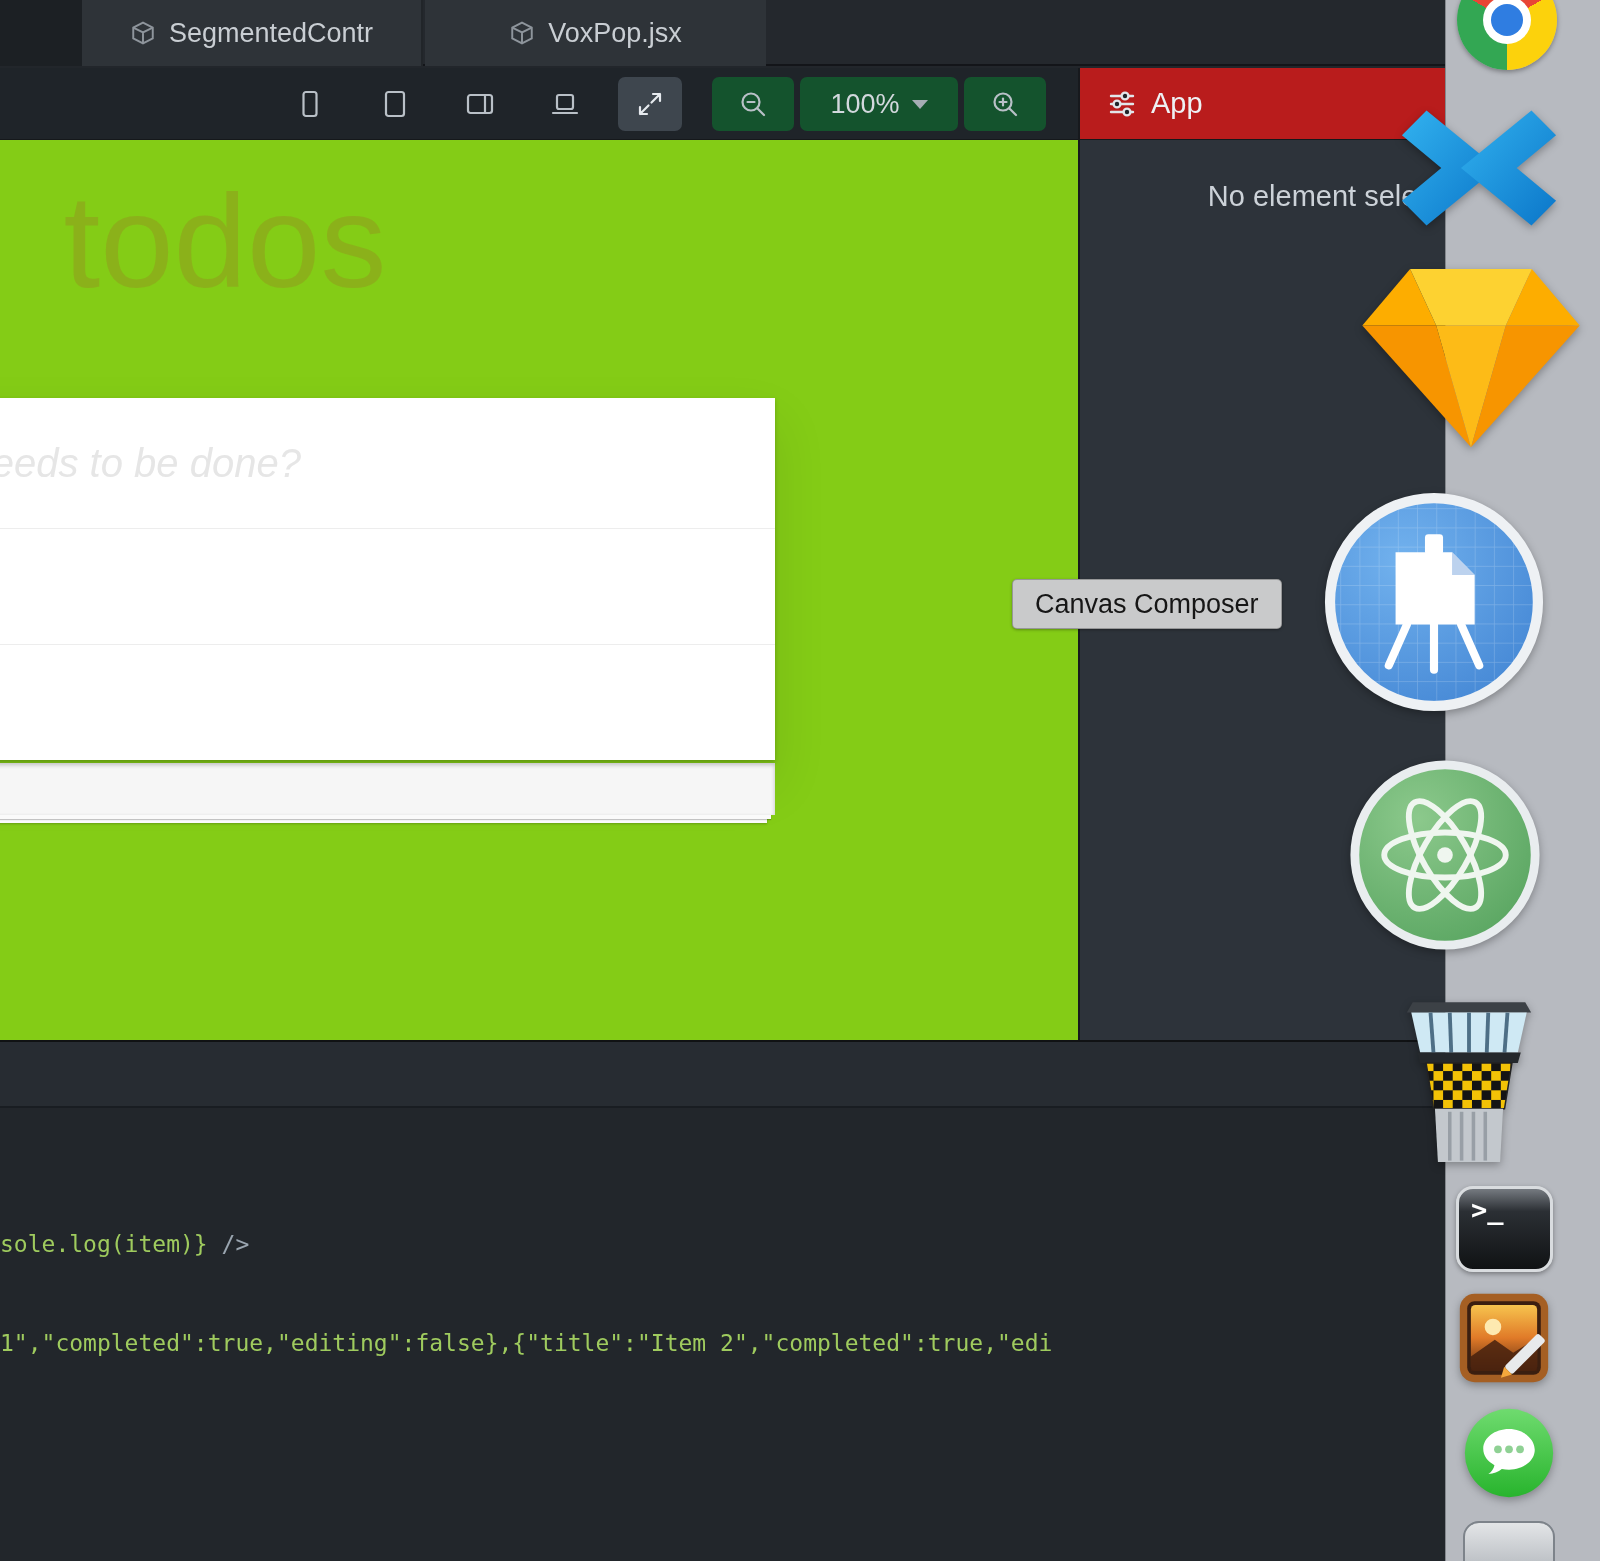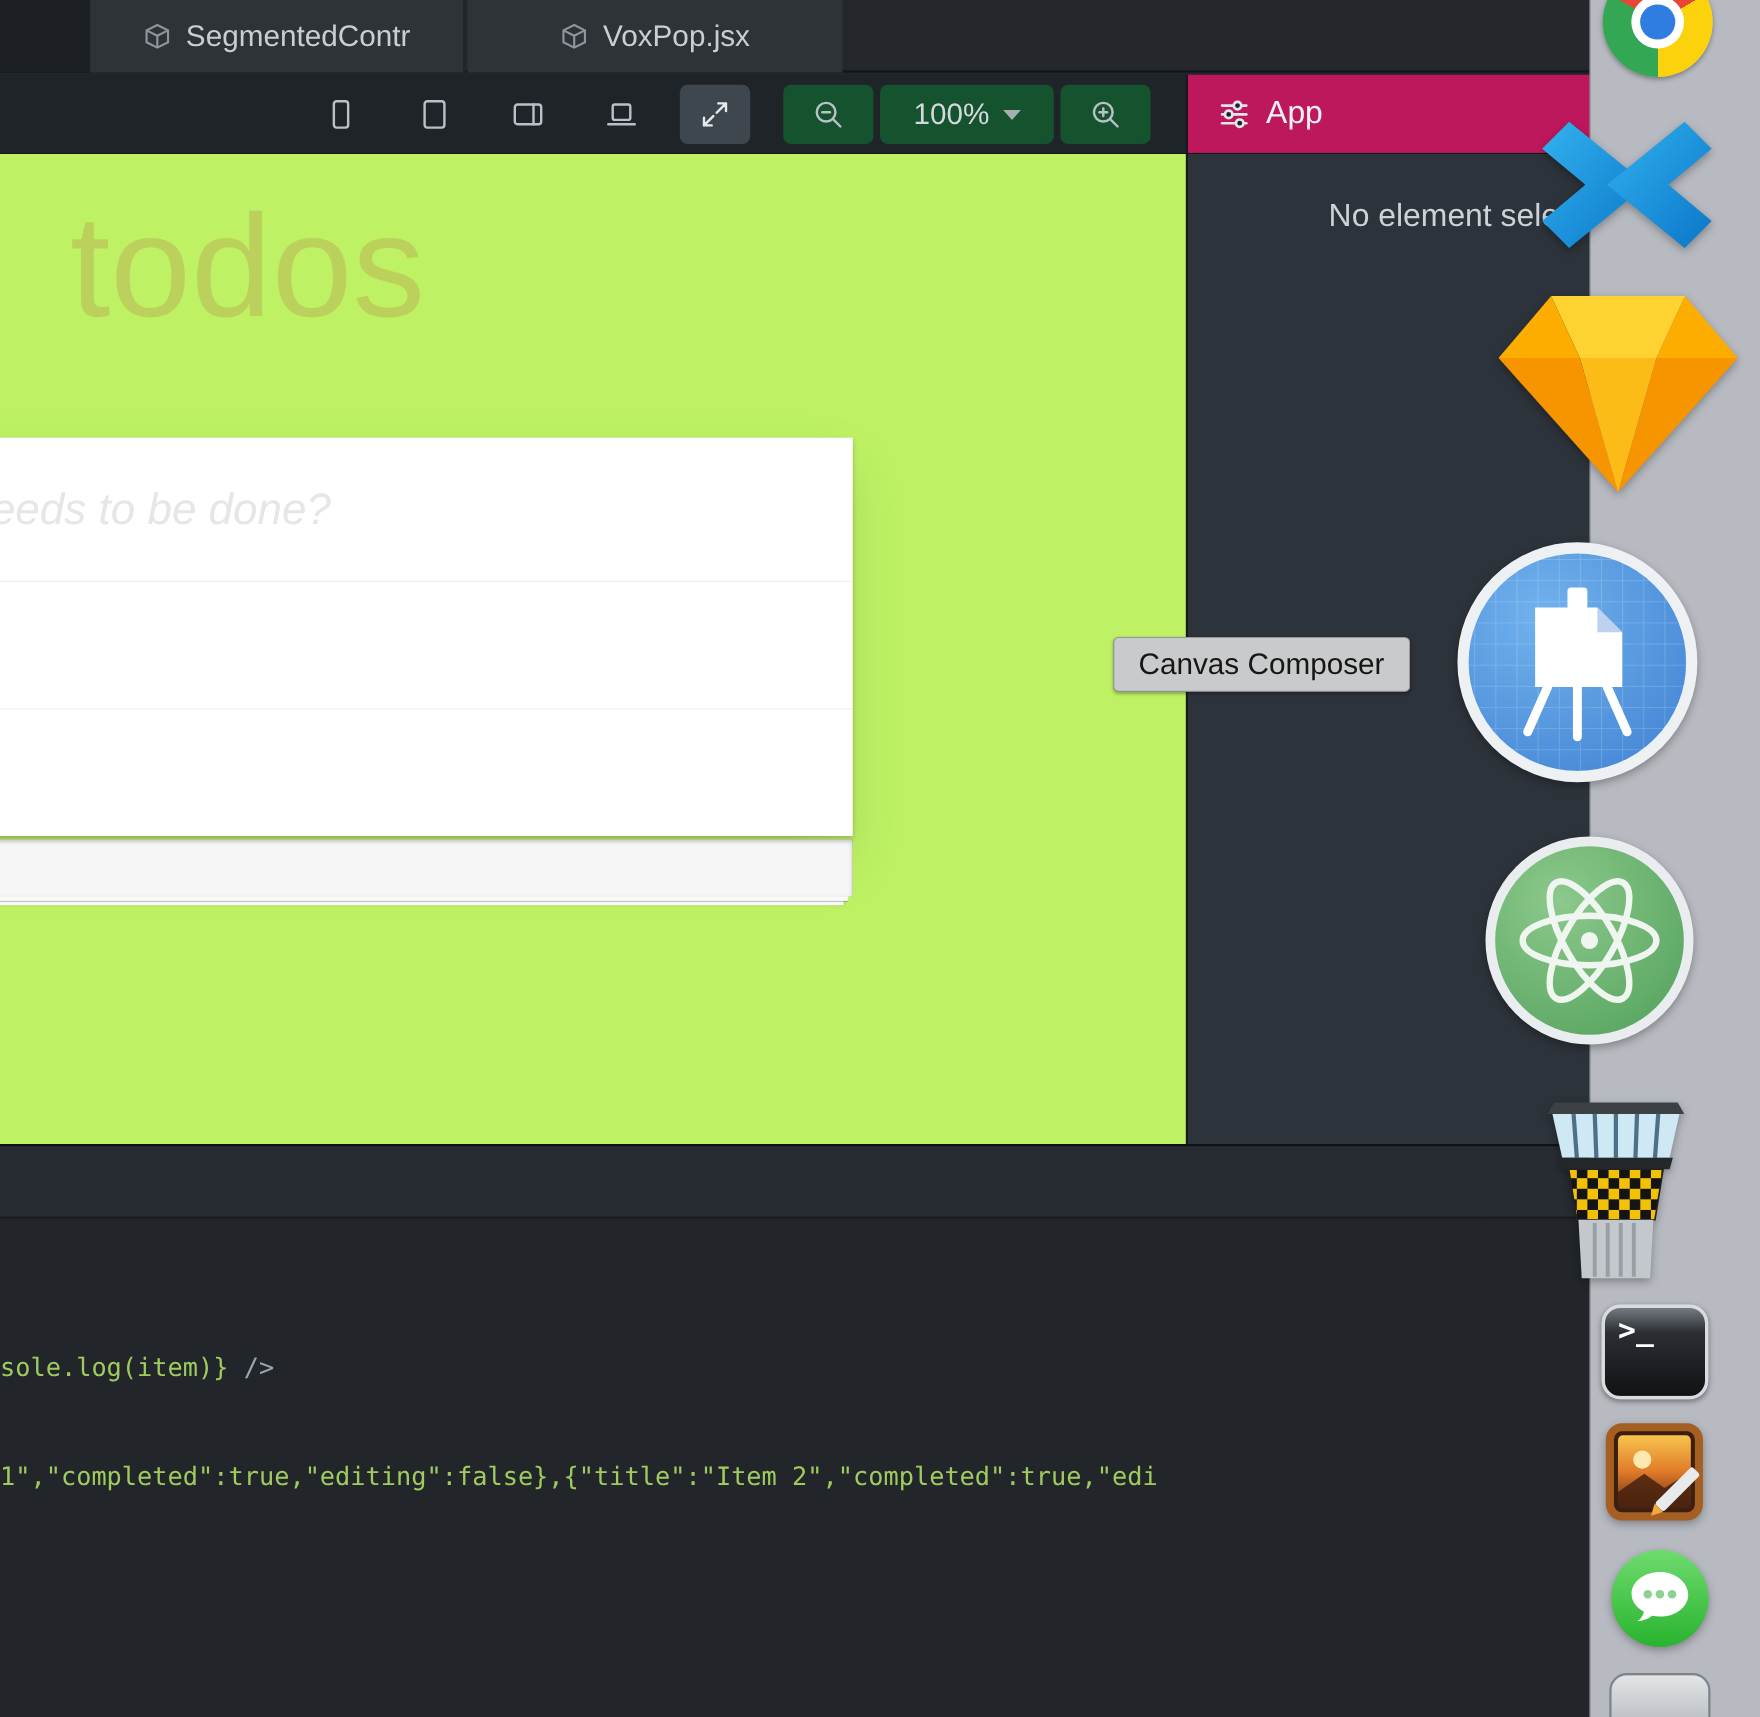--- a/index.html
+++ b/index.html
@@ -19,25 +19,25 @@
   .devbtn{position:absolute;top:9px;width:64px;height:54px;border-radius:7px;display:flex;align-items:center;justify-content:center;}
   .devbtn.active{background:#3e464e;}
   .devbtn svg{stroke:#b9c0c7;fill:none;stroke-width:2.2;stroke-linecap:round;stroke-linejoin:round;}
   .devbtn.active svg{stroke:#e6eaee;}
   .zoombtn{position:absolute;top:9px;height:54px;background:#14532d;border-radius:7px;display:flex;align-items:center;justify-content:center;gap:12px;color:#d3d8dd;font-size:27px;}
   .zoombtn svg{stroke:#b9c0c7;fill:none;stroke-width:2.2;stroke-linecap:round;}
   .caret{width:0;height:0;border-left:8px solid transparent;border-right:8px solid transparent;border-top:9px solid #a6adb4;}
 
   
   .inspector{position:absolute;left:1078px;top:68px;width:522px;height:972px;background:#2d333a;border-left:2px solid #17191d;}
-  .inspector-header{position:absolute;left:0;top:0;width:100%;height:72px;background:#be185d;border-bottom:1px solid #15181b;display:flex;align-items:center;padding-left:28px;gap:15px;color:#eef1f4;font-size:29px;}
+  .inspector-header{position:absolute;left:0;top:0;width:100%;height:72px;background:#b91c1c;border-bottom:1px solid #15181b;display:flex;align-items:center;padding-left:28px;gap:15px;color:#eef1f4;font-size:29px;}
   .empty-state{position:absolute;top:112px;width:100%;text-align:center;color:#ccd2d8;font-size:29px;}
 
   
-  .canvas{position:absolute;left:0;top:140px;width:1078px;height:900px;background:#bef264;overflow:hidden;}
+  .canvas{position:absolute;left:0;top:140px;width:1078px;height:900px;background:#84cc16;overflow:hidden;}
   .todoapp{position:absolute;left:-325px;top:0;width:1100px;height:100%;}
   .todo-title{position:absolute;left:0;top:26px;width:100%;text-align:center;font-size:132px;line-height:1.15;font-weight:100;color:rgba(175,47,47,0.17);}
   .todo-card{position:absolute;left:0;top:258px;width:1100px;background:#fff;box-shadow:0 2px 4px rgba(0,0,0,0.2),0 25px 50px rgba(0,0,0,0.1);}
   .todo-input{display:block;width:100%;height:130px;border:none;outline:none;background:#fff;padding-left:190px;font-family:"Liberation Sans",sans-serif;font-style:italic;font-size:40px;color:#4d4d4d;}
   .todo-input::placeholder{color:#e6e6e6;font-style:italic;font-weight:300;}
   .todo-row{height:116px;border-top:1px solid #ededed;background:#fff;}
   .todo-footer{position:absolute;left:0;top:623px;width:1100px;height:52px;background:#f6f6f6;
     box-shadow:inset 0 2px 4px rgba(0,0,0,0.22),0 8px 0 -4px #fafafa,0 9px 1px -4px rgba(0,0,0,0.22),0 16px 0 -8px #fafafa,0 17px 2px -8px rgba(0,0,0,0.22);}
 
   

